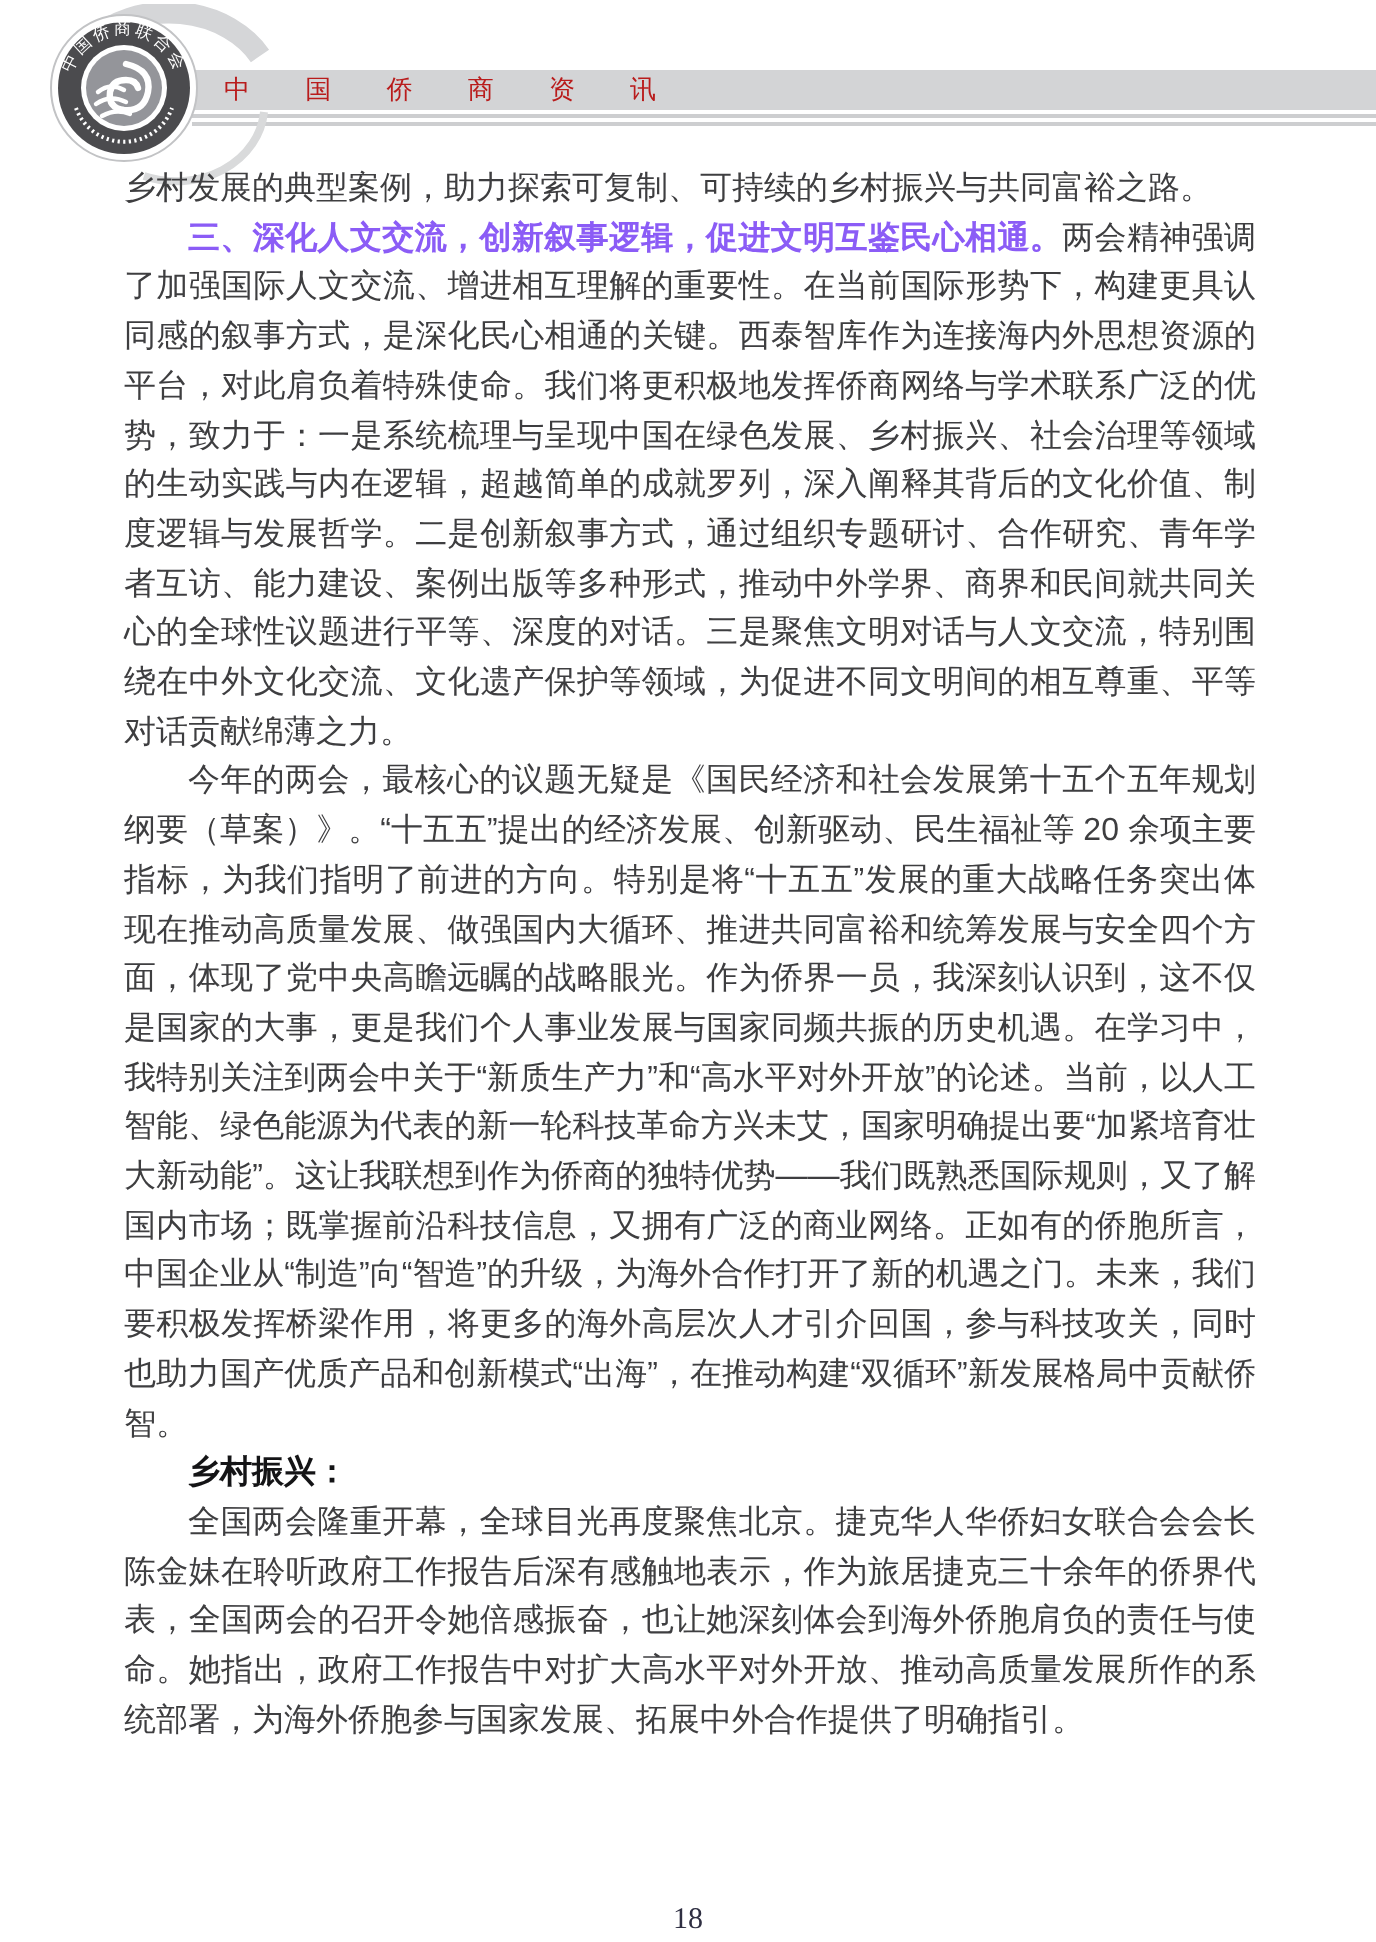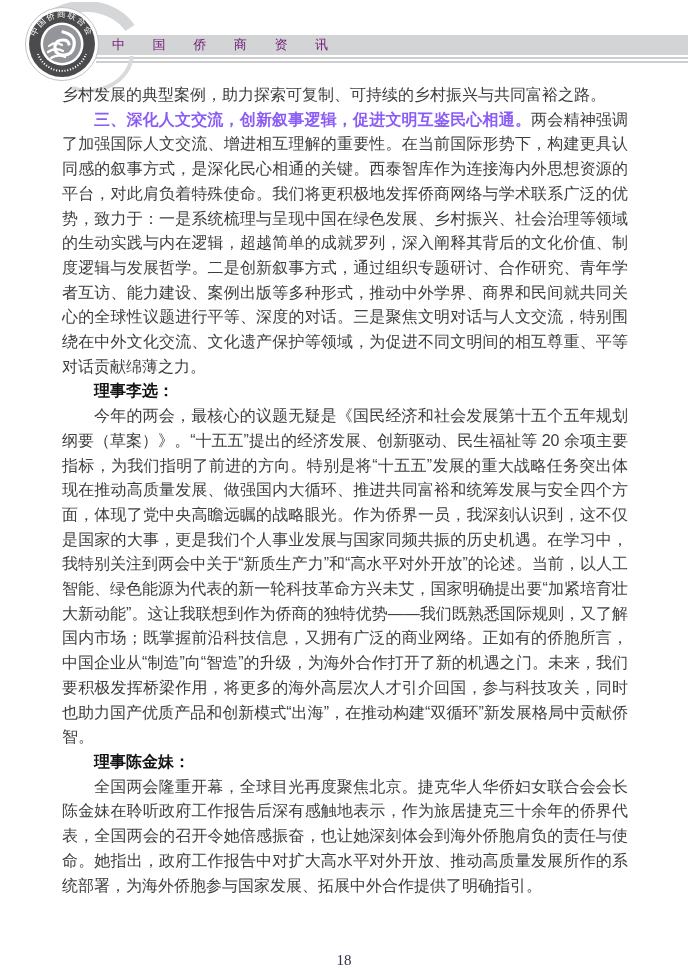--- a/index.html
+++ b/index.html
@@ -13,21 +13,21 @@
   
   .masthead-bar{
     position:absolute;left:96px;right:0;top:35px;height:20px;
     background:#d3d4d6;
     display:flex;align-items:center;
   }
   .masthead-title{
     padding-left:16px;
     font-size:13px;
     letter-spacing:12px;
-    color:#701a75;
+    color:#b91c1c;
     white-space:nowrap;
   }
   .masthead-rule{
     position:absolute;left:96px;right:0;top:57px;height:2px;
     border-top:2px solid #cdced0;
     border-bottom:2px solid #cdced0;
     background:#ffffff;
   }
   .logo-wrap{
     position:absolute;left:18px;top:2px;width:120px;height:96px;
@@ -89,21 +89,20 @@
         </text>
 
         <path d="M 20,52 A 25.5,25.5 0 0 0 68,52" fill="none" stroke="#ffffff" stroke-width="2" stroke-dasharray="1.1 1.7"></path>
       </g>
     </svg>
   </div>
 
   <div class="article">
     <p class="noindent">乡村发展的典型案例，助力探索可复制、可持续的乡村振兴与共同富裕之路。</p>
     <p><b>三、深化人文交流，创新叙事逻辑，促进文明互鉴民心相通。</b><span>两会精神强调了加强国际人文交流、增进相互理解的重要性。在当前国际形势下，构建更具认同感的叙事方式，是深化民心相通的关键。西泰智库作为连接海内外思想资源的平台，对此肩负着特殊使命。我们将更积极地发挥侨商网络与学术联系广泛的优势，致力于：一是系统梳理与呈现中国在绿色发展、乡村振兴、社会治理等领域的生动实践与内在逻辑，超越简单的成就罗列，深入阐释其背后的文化价值、制度逻辑与发展哲学。二是创新叙事方式，通过组织专题研讨、合作研究、青年学者互访、能力建设、案例出版等多种形式，推动中外学界、商界和民间就共同关心的全球性议题进行平等、深度的对话。三是聚焦文明对话与人文交流，特别围绕在中外文化交流、文化遗产保护等领域，为促进不同文明间的相互尊重、平等对话贡献绵薄之力。</span></p>
-    <p class="section-heading">理事李选：</p>
     <p>今年的两会，最核心的议题无疑是《国民经济和社会发展第十五个五年规划纲要（草案）》。“十五五”提出的经济发展、创新驱动、民生福祉等 20 余项主要指标，为我们指明了前进的方向。特别是将“十五五”发展的重大战略任务突出体现在推动高质量发展、做强国内大循环、推进共同富裕和统筹发展与安全四个方面，体现了党中央高瞻远瞩的战略眼光。作为侨界一员，我深刻认识到，这不仅是国家的大事，更是我们个人事业发展与国家同频共振的历史机遇。在学习中，我特别关注到两会中关于“新质生产力”和“高水平对外开放”的论述。当前，以人工智能、绿色能源为代表的新一轮科技革命方兴未艾，国家明确提出要“加紧培育壮大新动能”。这让我联想到作为侨商的独特优势——我们既熟悉国际规则，又了解国内市场；既掌握前沿科技信息，又拥有广泛的商业网络。正如有的侨胞所言，中国企业从“制造”向“智造”的升级，为海外合作打开了新的机遇之门。未来，我们要积极发挥桥梁作用，将更多的海外高层次人才引介回国，参与科技攻关，同时也助力国产优质产品和创新模式“出海”，在推动构建“双循环”新发展格局中贡献侨智。</p>
-    <p class="section-heading">理事陈金妹：</p>
+    <p class="section-heading">乡村振兴：</p>
     <p>全国两会隆重开幕，全球目光再度聚焦北京。捷克华人华侨妇女联合会会长陈金妹在聆听政府工作报告后深有感触地表示，作为旅居捷克三十余年的侨界代表，全国两会的召开令她倍感振奋，也让她深刻体会到海外侨胞肩负的责任与使命。她指出，政府工作报告中对扩大高水平对外开放、推动高质量发展所作的系统部署，为海外侨胞参与国家发展、拓展中外合作提供了明确指引。</p>
   </div>
 
   <div class="page-number">18</div>
 
 </div>
 
 </body></html>

